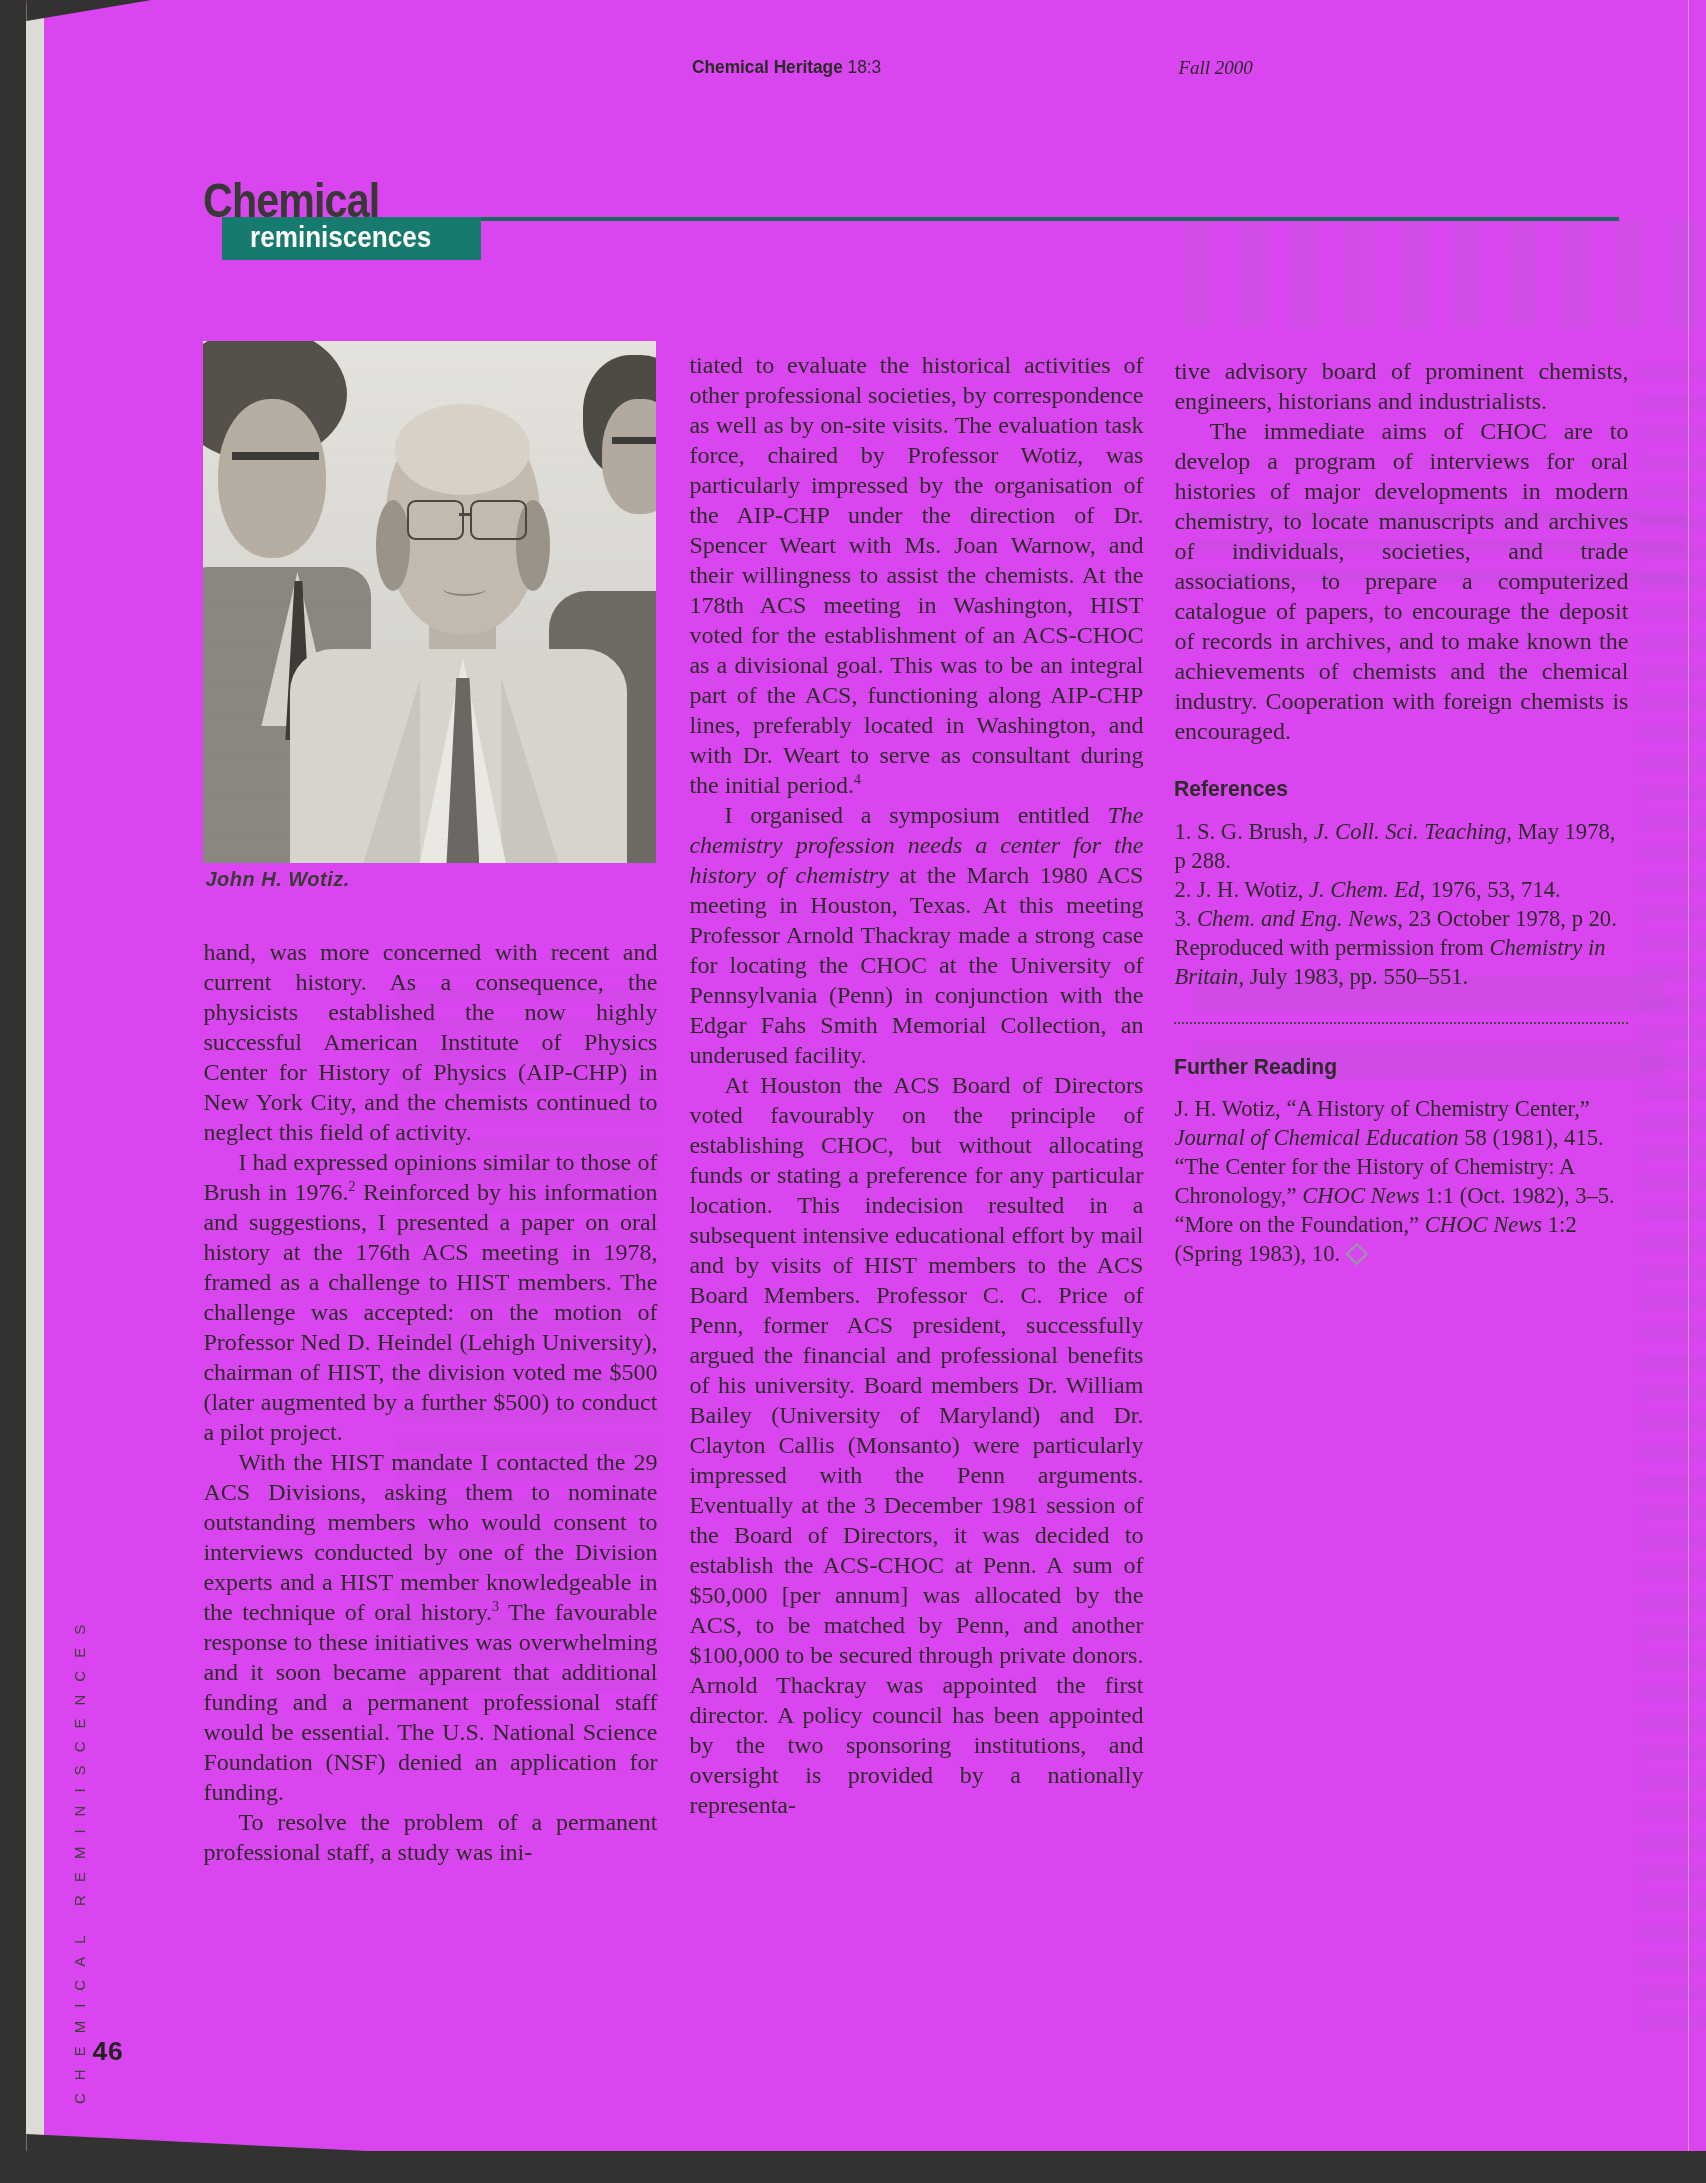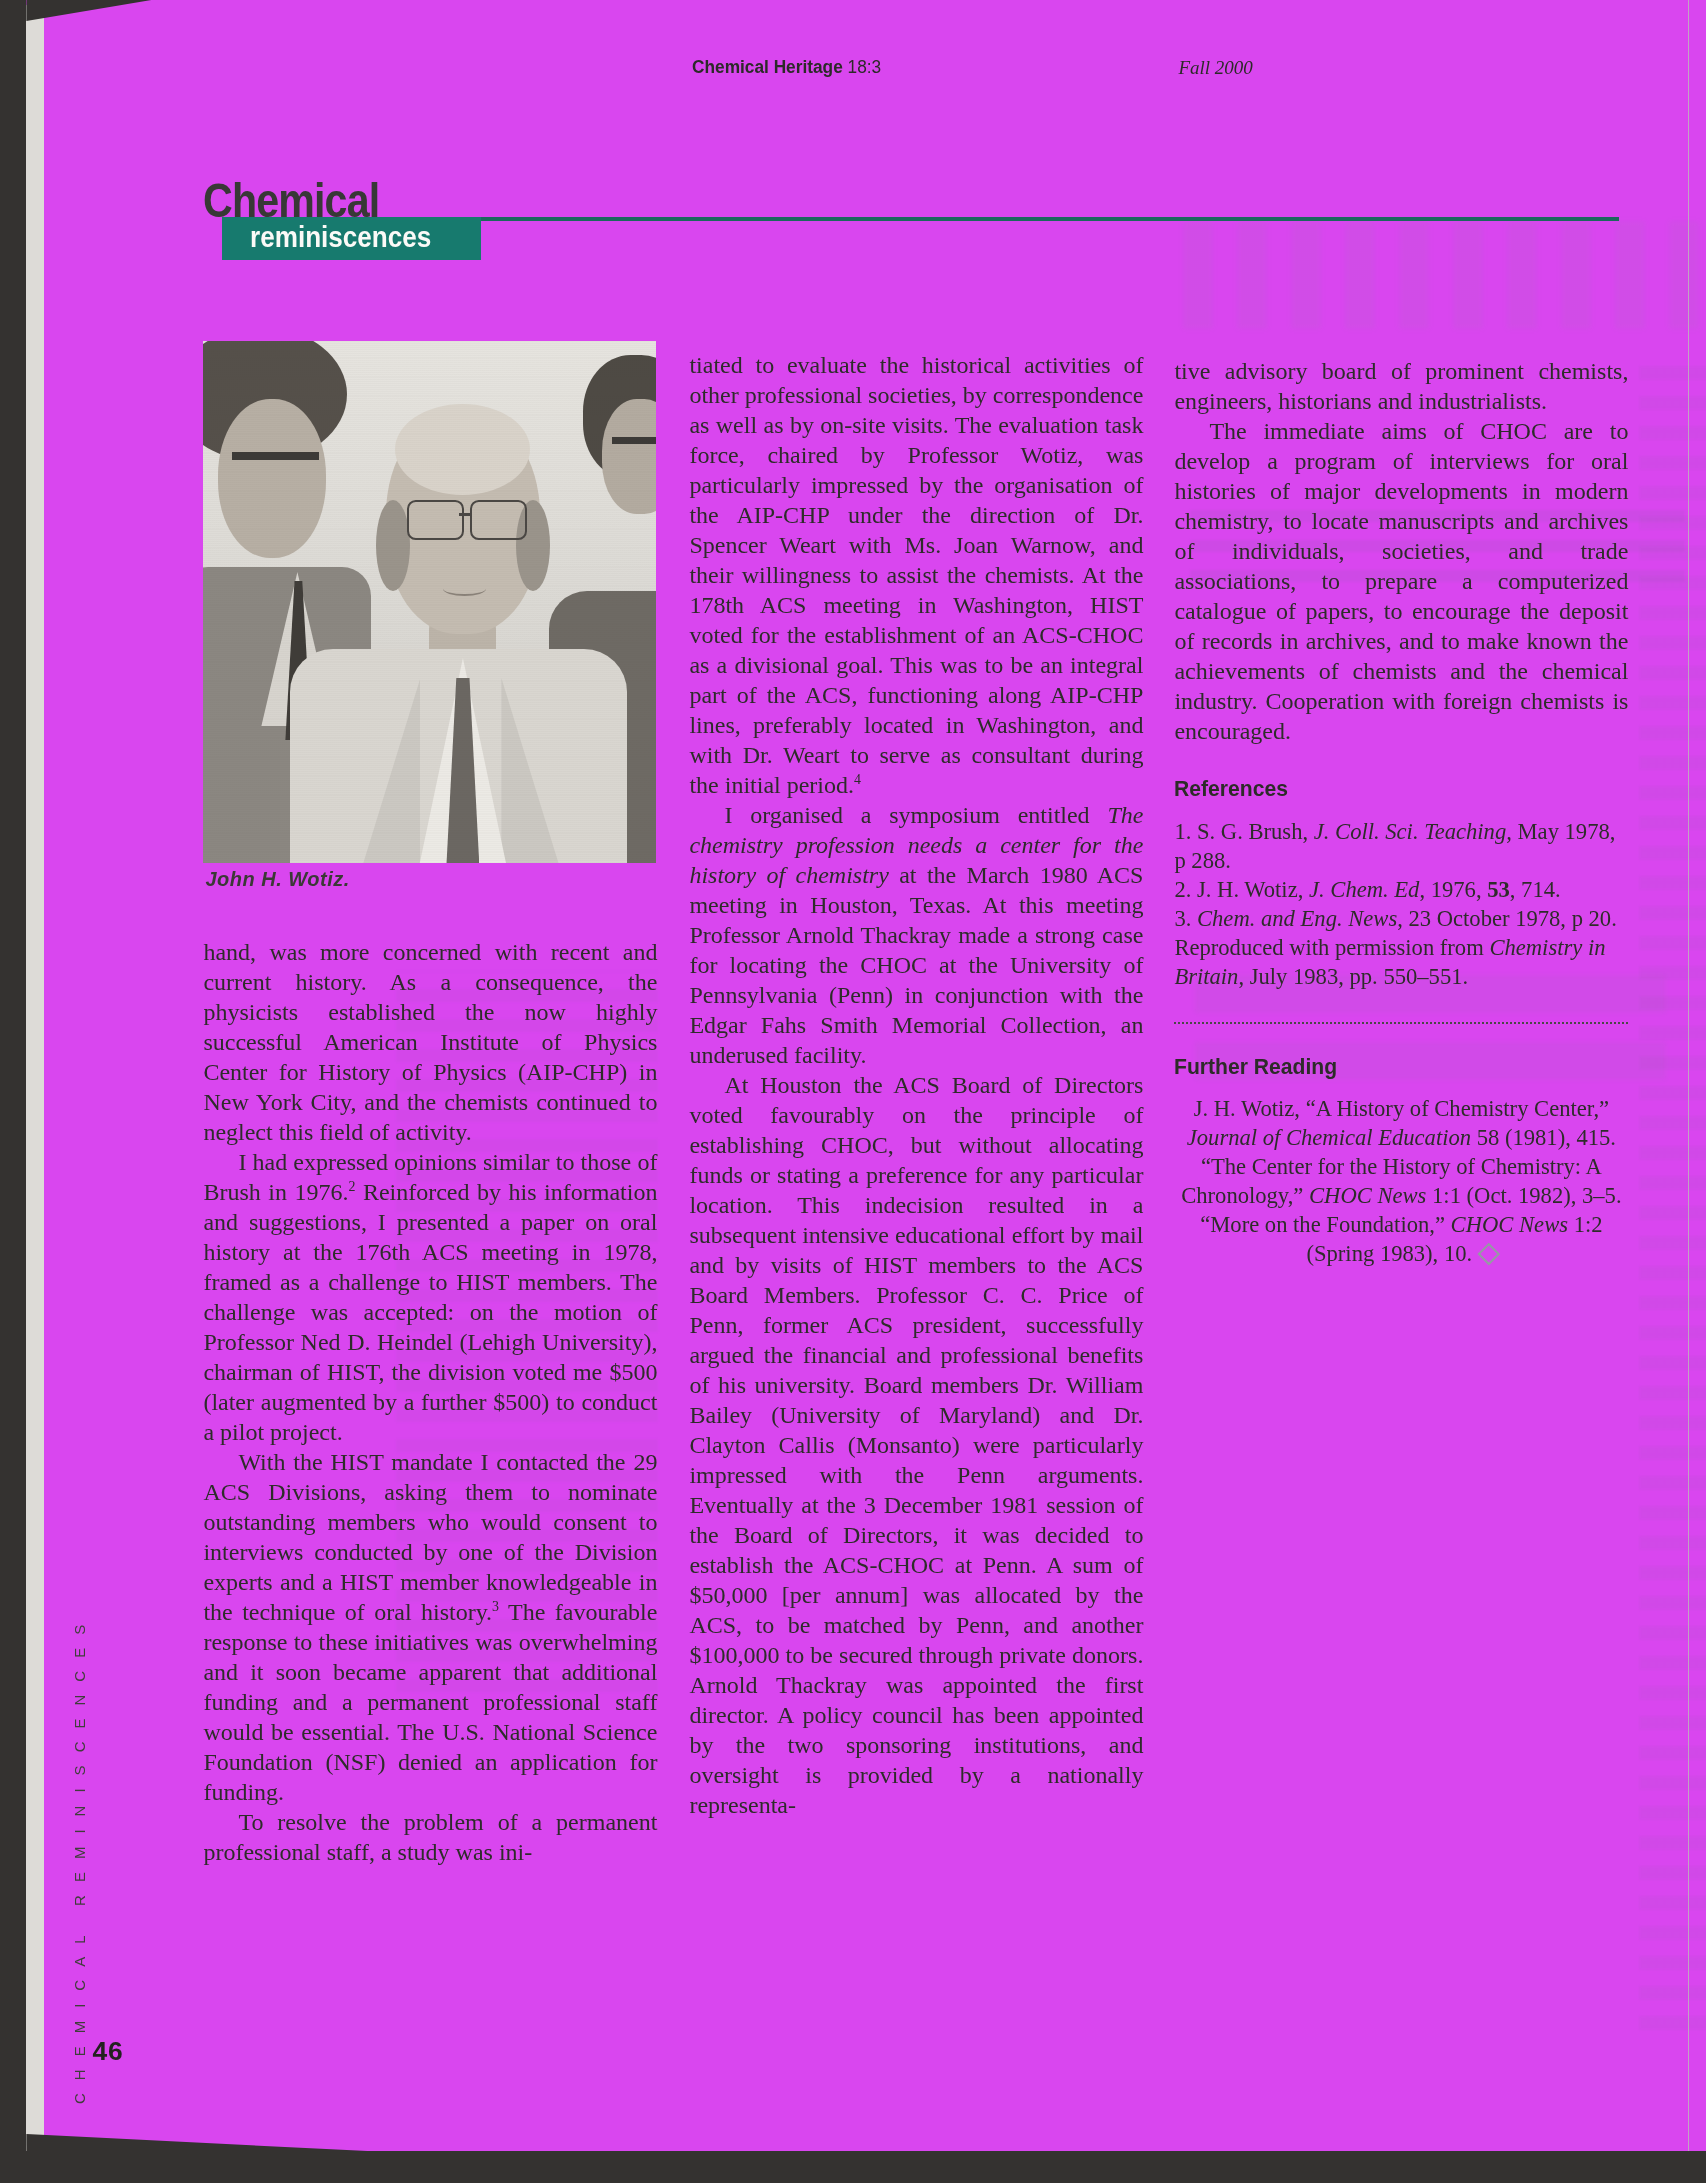--- a/index.html
+++ b/index.html
@@ -73,30 +73,30 @@
     font-weight:bold;font-style:italic;font-size:20px;color:#3b3936;letter-spacing:0.5px;}
 
   
   .col{position:absolute;width:454px;font-size:24px;line-height:30px;color:#2e2c2a;text-align:justify;}
   .col-1{left:177px;top:937px;height:1183px;}
   .col-2{left:663px;top:350px;height:1779px;}
   .col-3{left:1148px;top:356px;height:1779px;}
   .col p{margin:0;}
   .p-indent{text-indent:35px;}
   .seg-i{font-style:italic;}
-  .seg-b{font-weight:bold;}
+  .seg-b{font-weight:normal;}
   .seg-sup{font-size:58%;vertical-align:super;line-height:0;}
 
   
   .sec-heading{font-family:"Liberation Sans",sans-serif;font-weight:bold;font-size:22px;
     color:#2d2b29;margin:28px 0 12.5px 0;text-align:left;transform:scaleX(.96);transform-origin:left;}
   .ref-item{font-size:22.6px;line-height:29px;margin:0 0 14.4px 0;text-align:left;}
   .ref-note{font-size:22.6px;line-height:29px;margin:22px 0 0 0;text-align:left;}
   .dotted-rule{border:none;border-top:2.9px dotted #4a4846;margin:31px 0 4.8px 0;width:100%;}
-  .fr-item{font-size:22.6px;line-height:29px;margin:0 0 16.4px 0;text-align:center;}
+  .fr-item{font-size:22.6px;line-height:29px;margin:0 0 16.4px 0;text-align:left;}
   .end-mark{display:inline-block;width:11.5px;height:11.5px;border:2.9px solid #8aa895;
     transform:rotate(45deg);margin-left:8.7px;vertical-align:baseline;opacity:.85;}
 
   
   .sidebar-vertical{position:absolute;left:68px;top:2075px;width:604px;height:29px;
     transform:rotate(-90deg);transform-origin:0 100%;
     font-family:"Liberation Sans",sans-serif;font-size:15px;font-weight:500;color:#403e3b;
     letter-spacing:13px;white-space:nowrap;line-height:29px;}
   .page-number{position:absolute;left:66px;top:2036px;font-family:Liberation Sans, sans-serif;
     font-weight:bold;font-size:26.4px;color:#232220;letter-spacing:1px;}

